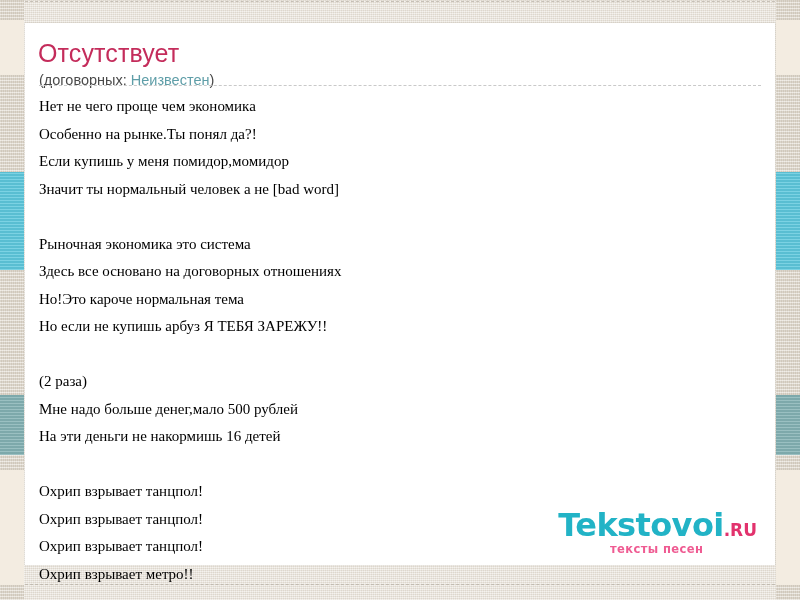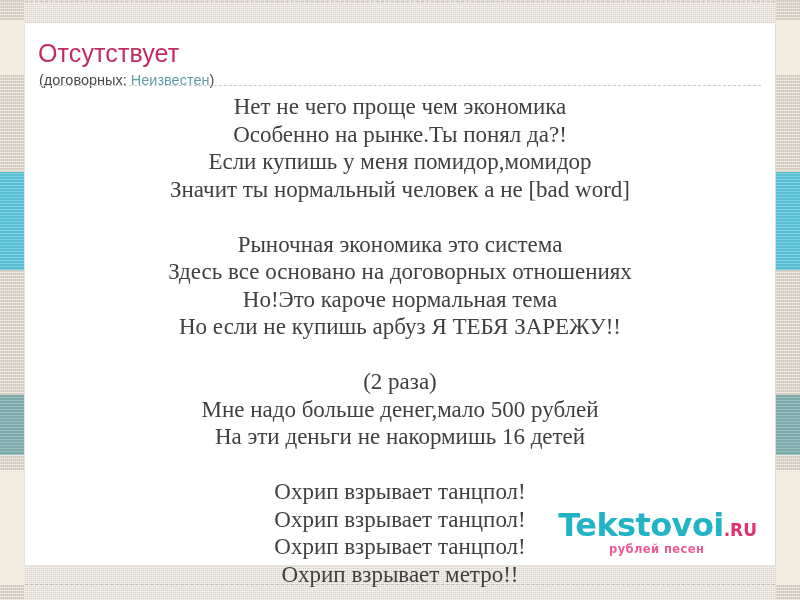--- a/index.html
+++ b/index.html
@@ -118,25 +118,24 @@
     height: 0;
     border-bottom: 1px dashed #c9c9c9;
   }
 
   #lyrics {
     position: absolute;
     left: 14px;
     top: 70px;
     width: 722px;
     font-family: "Liberation Serif", serif;
-    font-size: 23px;
+    font-size: 15px;
     line-height: 27.5px;
-    color: #404040;
+    color: #000000;
     white-space: pre-wrap;
-    text-align: center;
   }
   .lyric-line { min-height: 27.5px; }
   .lyric-line.blank { height: 27.5px; }
 
   
   #logo {
     position: absolute;
     right: 18px;
     bottom: 10px;
     text-align: center;
@@ -194,18 +193,18 @@
     <div id="song-title">Отсутствует</div>
 
     <div id="artist-line"><span>(договорных: </span><span class="artist-link">Неизвестен</span><span>)</span></div>
 
     <div id="title-rule"></div>
 
     <div id="lyrics"><div class="lyric-line">Нет не чего проще чем экономика</div><div class="lyric-line">Особенно на рынке.Ты понял да?!</div><div class="lyric-line">Если купишь у меня помидор,момидор</div><div class="lyric-line">Значит ты нормальный человек а не [bad word]</div><div class="lyric-line blank">&nbsp;</div><div class="lyric-line">Рыночная экономика это система</div><div class="lyric-line">Здесь все основано на договорных отношениях</div><div class="lyric-line">Но!Это кароче нормальная тема</div><div class="lyric-line">Но если не купишь арбуз Я ТЕБЯ ЗАРЕЖУ!!</div><div class="lyric-line blank">&nbsp;</div><div class="lyric-line">(2 раза)</div><div class="lyric-line">Мне надо больше денег,мало 500 рублей</div><div class="lyric-line">На эти деньги не накормишь 16 детей</div><div class="lyric-line blank">&nbsp;</div><div class="lyric-line">Охрип взрывает танцпол!</div><div class="lyric-line">Охрип взрывает танцпол!</div><div class="lyric-line">Охрип взрывает танцпол!</div><div class="lyric-line">Охрип взрывает метро!!</div></div>
 
     <div id="logo">
       <div id="logo-main"><span>Tekstovoi</span><span class="tld">.RU</span></div>
-      <div id="logo-tagline">рублей песен</div>
+      <div id="logo-tagline">тексты песен</div>
     </div>
 
   </div>
 
 </div>
 
 </body></html>

